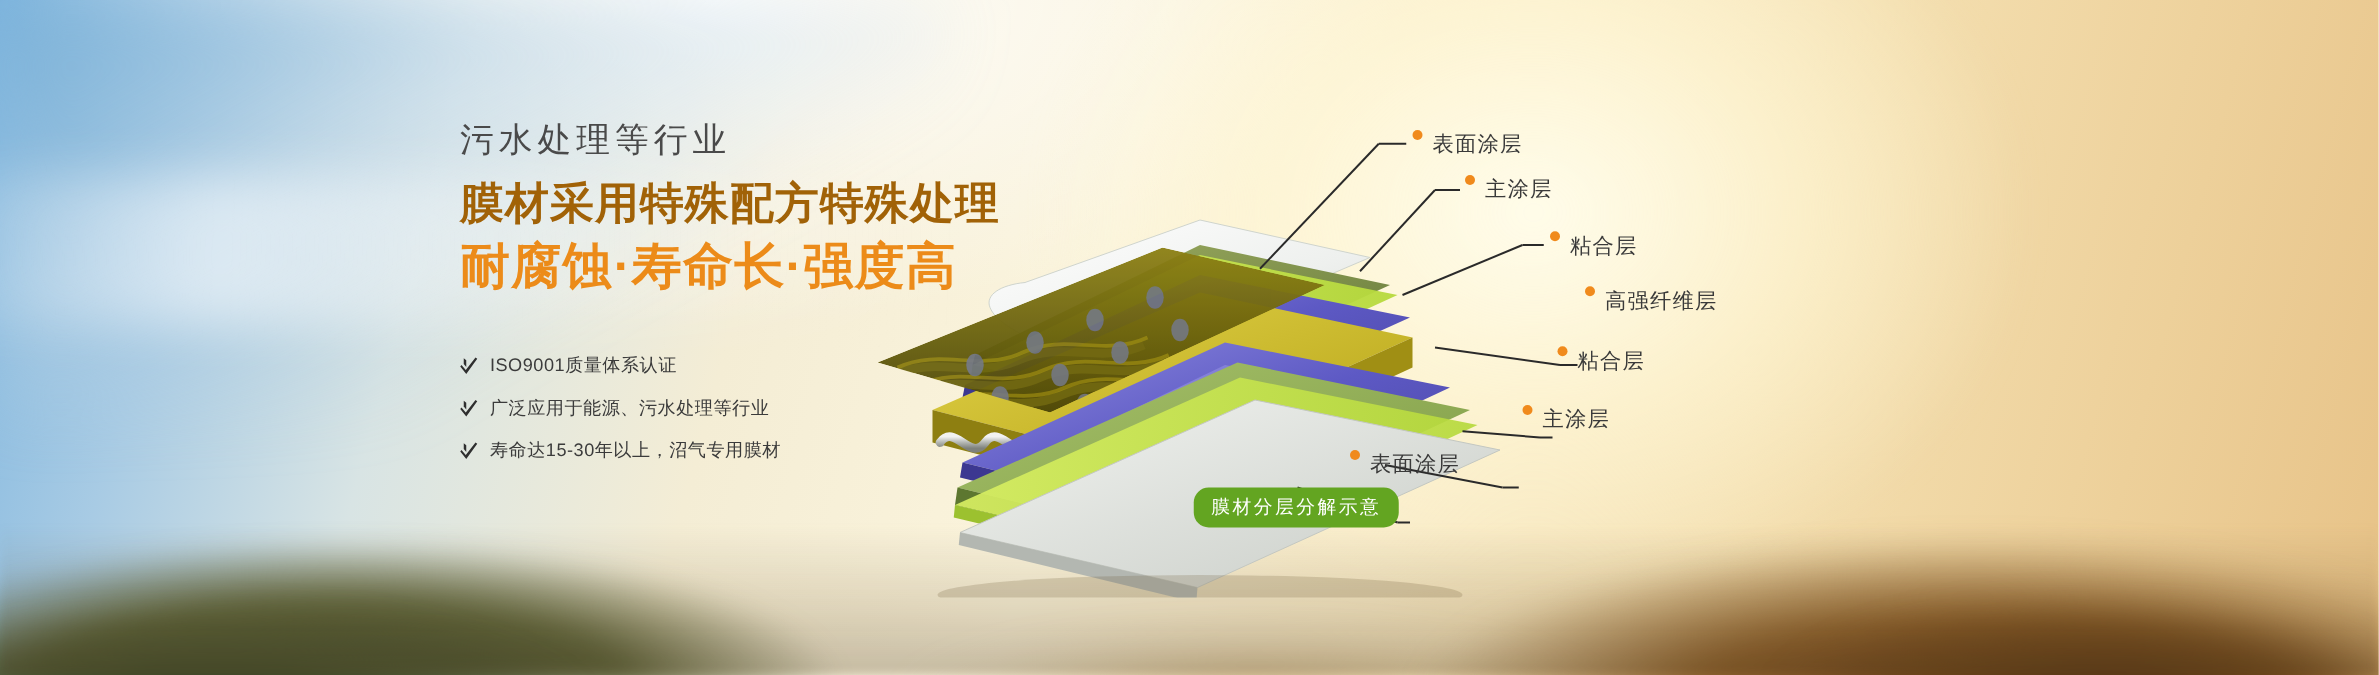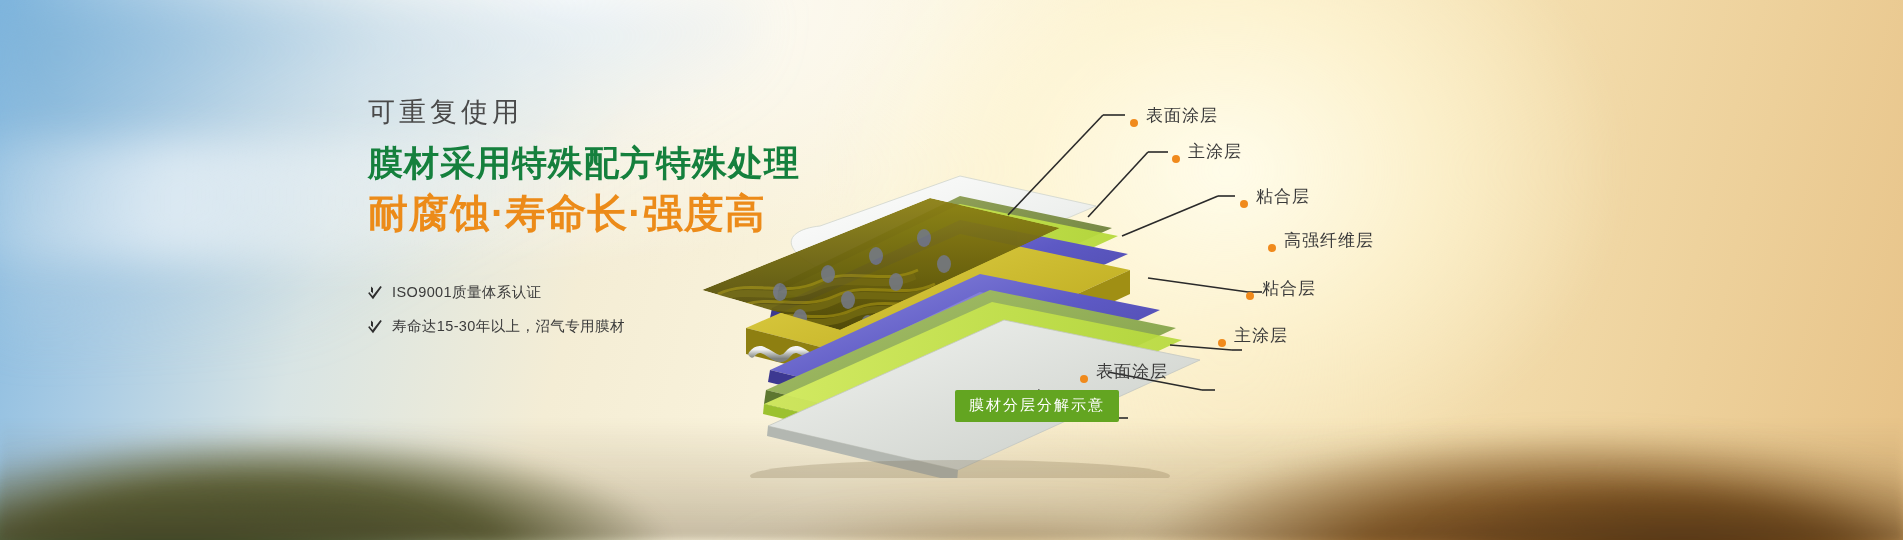--- a/index.html
+++ b/index.html
@@ -69,21 +69,21 @@
   }
 
   
   .copy{position:absolute;left:368px;top:96px;width:470px;}
   .eyebrow{
     font-size:27px;color:#4a4a4a;letter-spacing:4px;line-height:1.25;
     font-weight:400;
   }
   .headline{
     margin-top:12px;
-    font-size:35px;font-weight:700;color:#15803d;letter-spacing:1px;
+    font-size:35px;font-weight:700;color:#a16207;letter-spacing:1px;
     line-height:1.22;white-space:nowrap;
   }
   .headline-accent{
     margin-top:5px;
     font-size:40px;font-weight:700;color:#ec8b19;letter-spacing:1px;
     line-height:1.2;white-space:nowrap;
   }
   .bullets{margin-top:46px;}
   .bullet{
     display:flex;align-items:center;gap:9px;
@@ -96,74 +96,83 @@
   }
   .tick svg{display:block;}
 
   
   .diagram{position:absolute;left:660px;top:78px;width:620px;height:400px;}
   .diagram svg{display:block;}
 
   
   .callouts{position:absolute;left:0;top:0;width:1903px;height:540px;pointer-events:none;}
   .callout{
-    position:absolute;display:flex;align-items:flex-end;gap:8px;
+    position:absolute;display:flex;align-items:flex-start;gap:8px;
     font-size:17px;color:#3a3a3a;letter-spacing:1px;white-space:nowrap;
   }
   .dot{
     width:8px;height:8px;border-radius:50%;background:#f08a1c;flex:0 0 8px;
     display:inline-block;
   }
   .leader{position:absolute;}
   .leader line{stroke:#2a2a2a;stroke-width:1.6;}
 
   .badge{
     position:absolute;left:955px;top:390px;
     background:#63a521;color:#ffffff;
     font-size:15px;letter-spacing:2px;
     padding:6px 14px 7px 14px;
-    border-radius:2px;white-space:nowrap;
+    border-radius:12px;white-space:nowrap;
   }
 </style>
 </head>
 <body>
 
 <div class="banner">
 
   <div class="bg-sky"></div>
   <div class="bg-haze"></div>
   <div class="bg-sun"></div>
   <div class="bg-cloudband"></div>
   <div class="bg-hill-left"></div>
   <div class="bg-hill-left2"></div>
   <div class="bg-ground-mid"></div>
   <div class="bg-hill-right"></div>
   <div class="bg-hill-right2"></div>
   <div class="bg-bottom-shade"></div>
 
   <div class="copy">
 
-    <div class="eyebrow">可重复使用</div>
+    <div class="eyebrow">污水处理等行业</div>
 
     <div class="headline">膜材采用特殊配方特殊处理</div>
 
     <div class="headline-accent">耐腐蚀·寿命长·强度高</div>
 
     <div class="bullets">
 
       <div class="bullet">
         <span class="tick">
           <svg width="15" height="15" viewBox="0 0 15 15" aria-hidden="true">
             <path d="M1.2 6.9 L4.6 10.9 L12.4 0.9 L13.8 2.0 L5.0 14.2 L0.2 8.2 Z" fill="#2f2f2f"></path>
             <path d="M3.0 1.6 L3.0 6.2 L5.0 8.6 L5.0 3.2 Z" fill="#2f2f2f"></path>
           </svg>
         </span>
         <span>ISO9001质量体系认证</span>
       </div>
 
+      <div class="bullet">
+        <span class="tick">
+          <svg width="15" height="15" viewBox="0 0 15 15" aria-hidden="true">
+            <path d="M1.2 6.9 L4.6 10.9 L12.4 0.9 L13.8 2.0 L5.0 14.2 L0.2 8.2 Z" fill="#2f2f2f"></path>
+            <path d="M3.0 1.6 L3.0 6.2 L5.0 8.6 L5.0 3.2 Z" fill="#2f2f2f"></path>
+          </svg>
+        </span>
+        <span>广泛应用于能源、污水处理等行业</span>
+      </div>
 
       <div class="bullet">
         <span class="tick">
           <svg width="15" height="15" viewBox="0 0 15 15" aria-hidden="true">
             <path d="M1.2 6.9 L4.6 10.9 L12.4 0.9 L13.8 2.0 L5.0 14.2 L0.2 8.2 Z" fill="#2f2f2f"></path>
             <path d="M3.0 1.6 L3.0 6.2 L5.0 8.6 L5.0 3.2 Z" fill="#2f2f2f"></path>
           </svg>
         </span>
         <span>寿命达15-30年以上，沼气专用膜材</span>
       </div>

